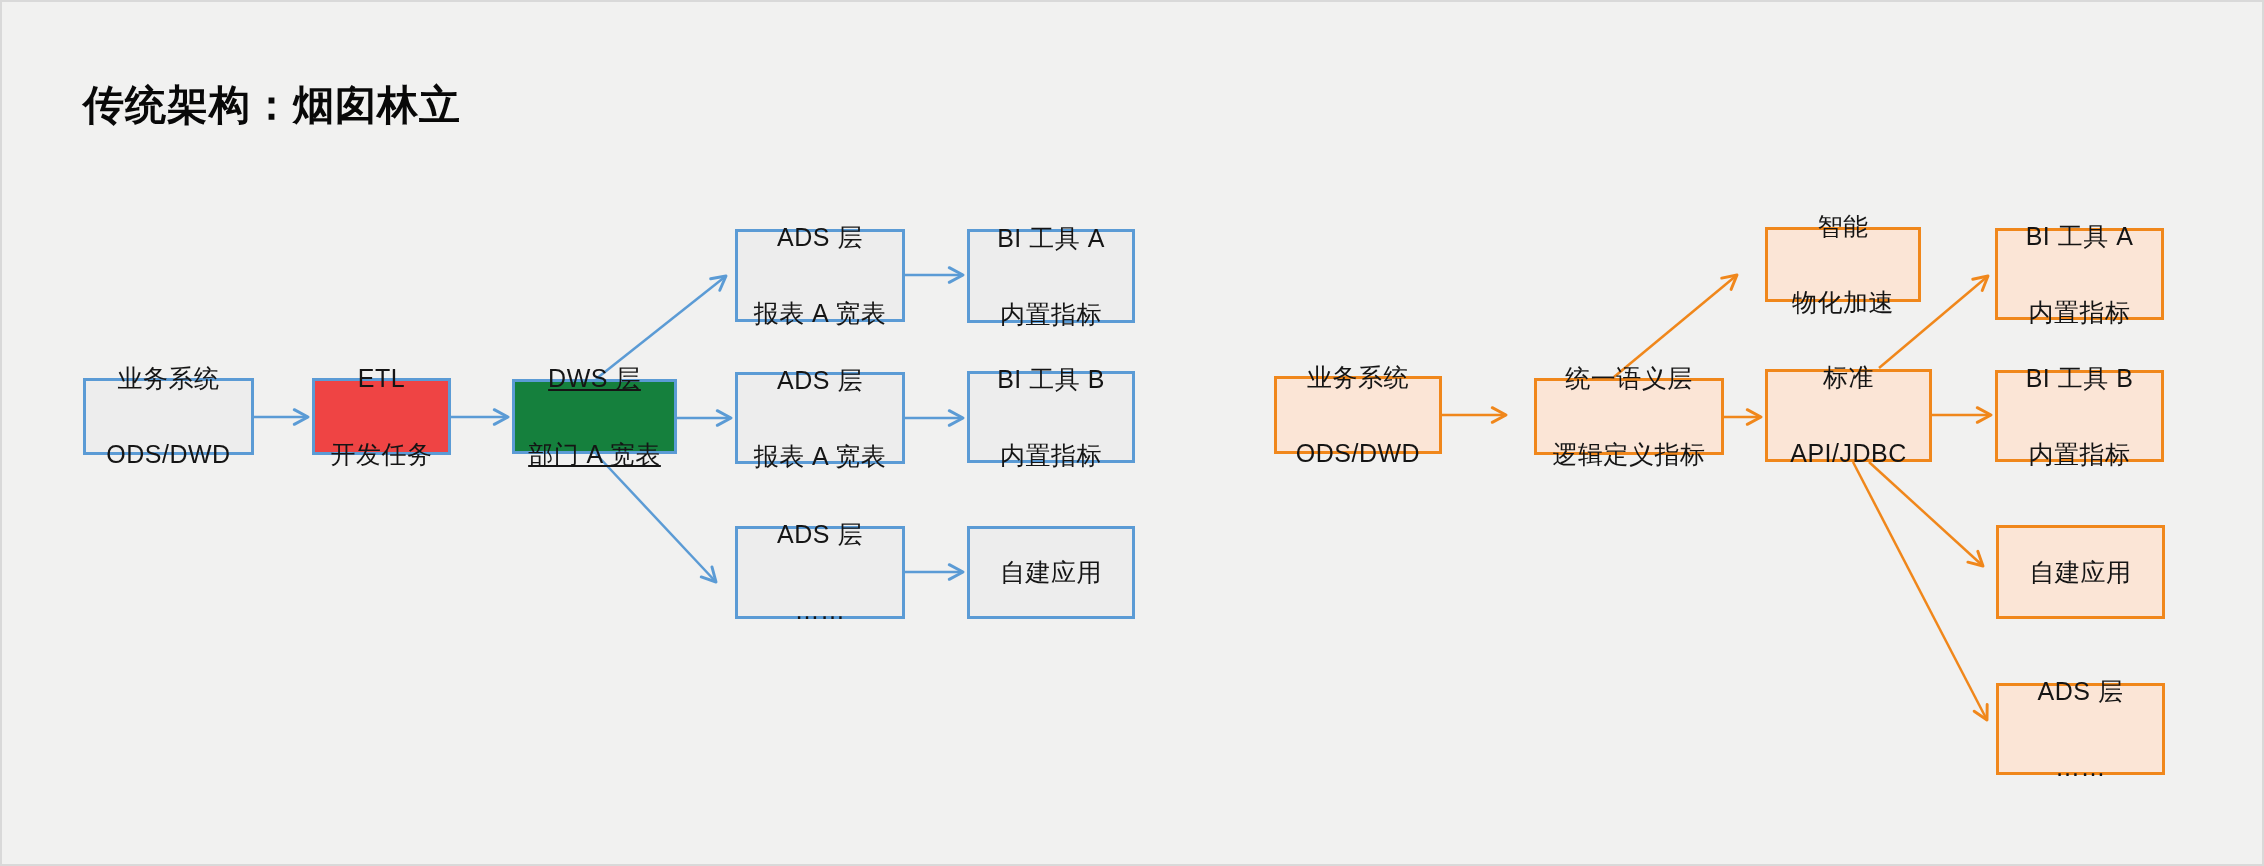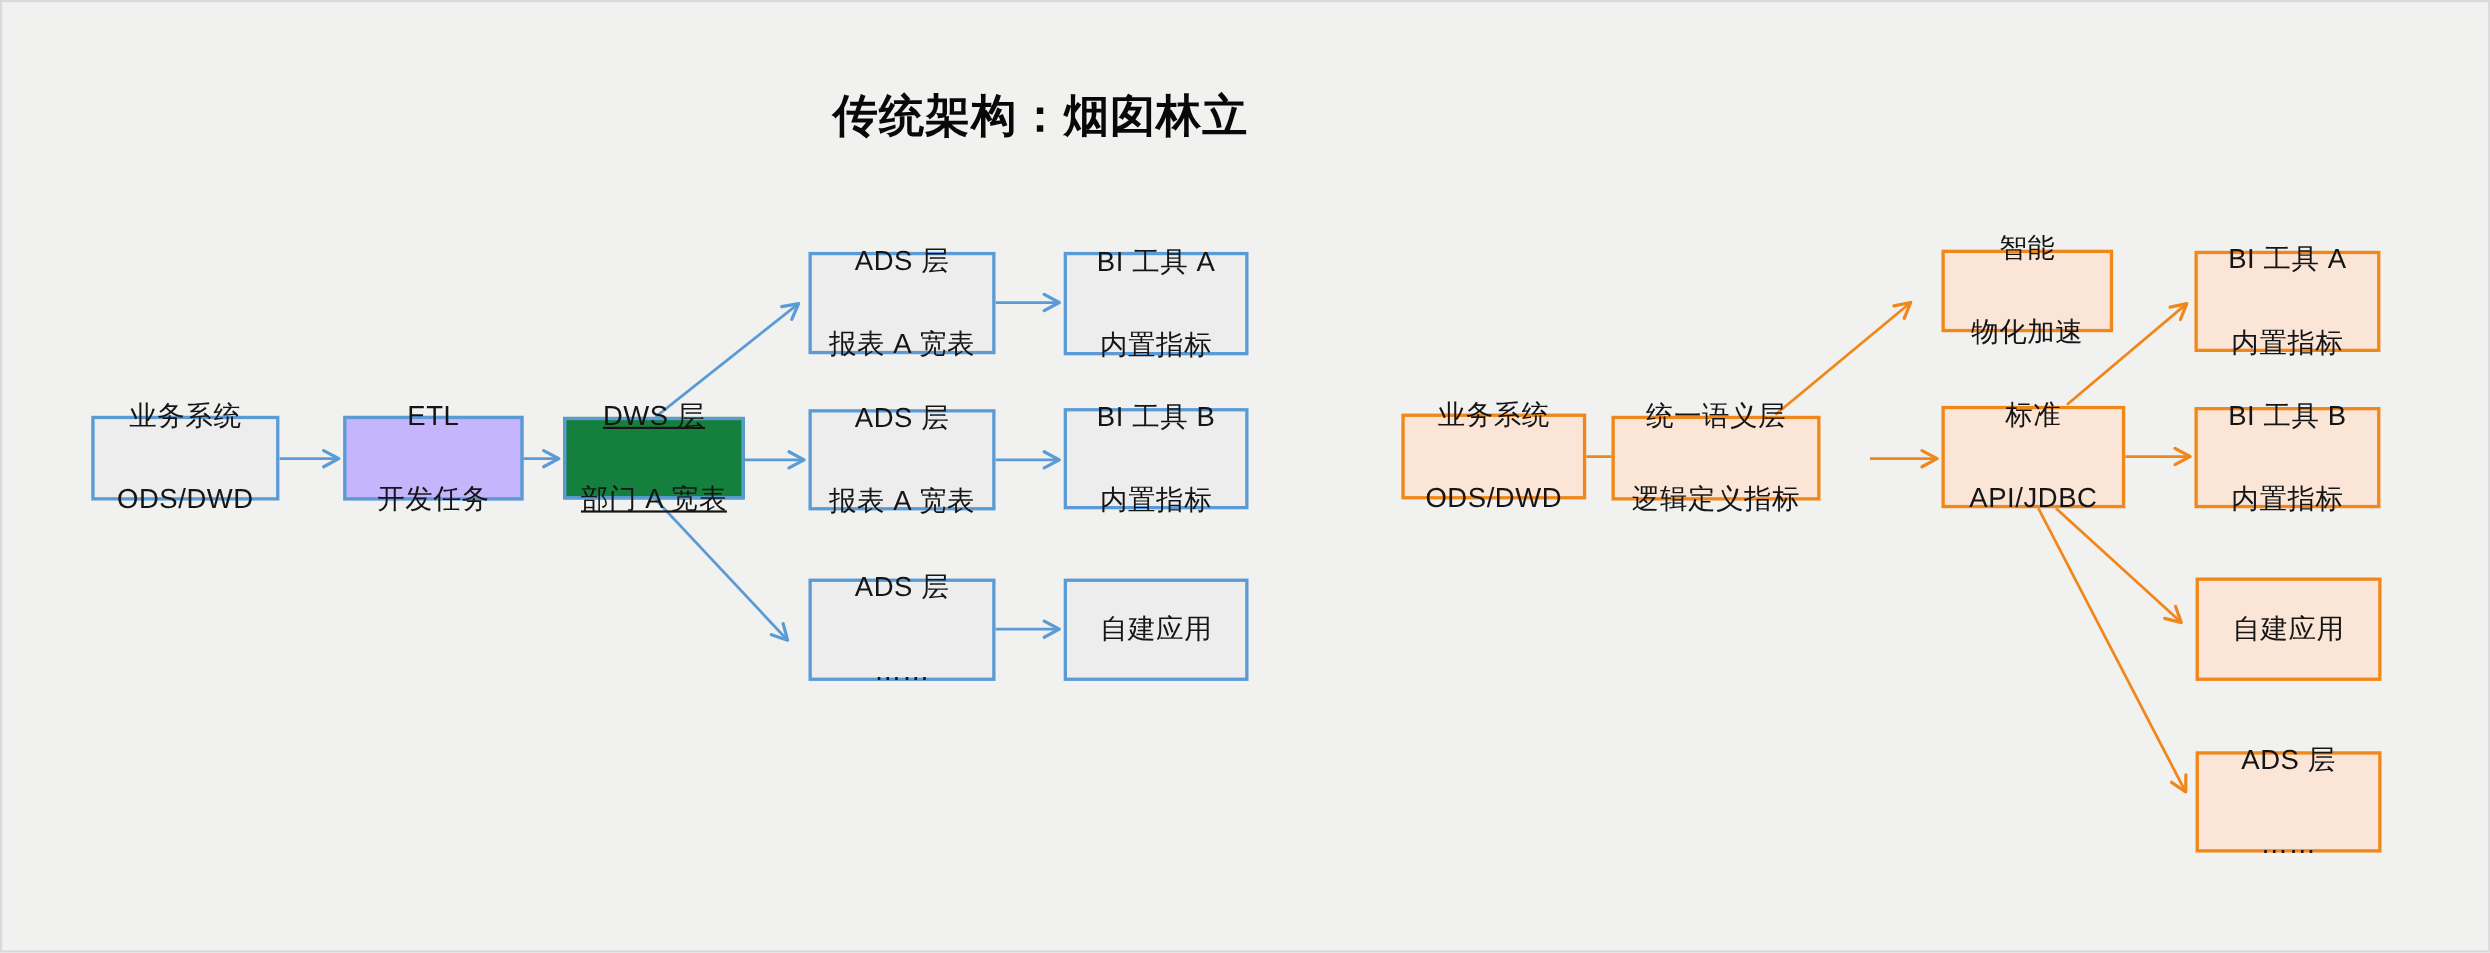--- a/index.html
+++ b/index.html
@@ -20,21 +20,21 @@
     left: 0;
     top: 0;
     pointer-events: none;
   }
   .diagram-title {
     position: absolute;
     font-size: 41px;
     font-weight: 700;
     letter-spacing: 1px;
     color: #080808;
-    text-align: right;
+    text-align: left;
     white-space: nowrap;
   }
   .node {
     position: absolute;
     box-sizing: border-box;
     border: 3px solid;
     display: flex;
     flex-direction: column;
     align-items: center;
     justify-content: center;
@@ -80,21 +80,21 @@
         <line x1="1930" y1="413" x2="1989" y2="413" stroke="#F0871B" stroke-width="2.5" marker-end="url(#arrowhead-right)"></line>
         <line x1="1867" y1="460" x2="1981" y2="564" stroke="#F0871B" stroke-width="2.5" marker-end="url(#arrowhead-right)"></line>
         <line x1="1851" y1="460" x2="1985" y2="718" stroke="#F0871B" stroke-width="2.5" marker-end="url(#arrowhead-right)"></line>
       </g>
   </svg>
   <div id="node-layer">
       <div class="node" style="left: 81px; top: 376px; width: 171px; height: 77px; border-color: rgb(91, 155, 213); background: rgb(237, 237, 237);">
         <div class="node-line">业务系统</div>
         <div class="node-line">ODS/DWD</div>
       </div>
-      <div class="node" style="left: 310px; top: 376px; width: 164px; height: 77px; border-color: rgb(91, 155, 213); background: #c4b5fd;">
+      <div class="node" style="left: 310px; top: 376px; width: 139px; height: 77px; border-color: rgb(91, 155, 213); background: #ef4444;">
         <div class="node-line">ETL</div>
         <div class="node-line">开发任务</div>
       </div>
       <div class="node" style="left: 510px; top: 377px; width: 165px; height: 75px; border-color: rgb(91, 155, 213); background: #15803d; text-decoration: underline;">
         <div class="node-line">DWS 层</div>
         <div class="node-line">部门 A 宽表</div>
       </div>
       <div class="node" style="left: 733px; top: 227px; width: 170px; height: 93px; border-color: rgb(91, 155, 213); background: rgb(237, 237, 237);">
         <div class="node-line">ADS 层</div>
         <div class="node-line">报表 A 宽表</div>
@@ -115,21 +115,21 @@
         <div class="node-line">BI 工具 B</div>
         <div class="node-line">内置指标</div>
       </div>
       <div class="node" style="left: 965px; top: 524px; width: 168px; height: 93px; border-color: rgb(91, 155, 213); background: rgb(237, 237, 237);">
         <div class="node-line">自建应用</div>
       </div>
       <div class="node" style="left: 1272px; top: 374px; width: 168px; height: 78px; border-color: rgb(240, 135, 27); background: rgb(251, 229, 214);">
         <div class="node-line">业务系统</div>
         <div class="node-line">ODS/DWD</div>
       </div>
-      <div class="node" style="left: 1463px; top: 376px; width: 190px; height: 77px; border-color: rgb(240, 135, 27); background: rgb(251, 229, 214);">
+      <div class="node" style="left: 1532px; top: 376px; width: 190px; height: 77px; border-color: rgb(240, 135, 27); background: rgb(251, 229, 214);">
         <div class="node-line">统一语义层</div>
         <div class="node-line">逻辑定义指标</div>
       </div>
       <div class="node" style="left: 1763px; top: 225px; width: 156px; height: 75px; border-color: rgb(240, 135, 27); background: rgb(251, 229, 214);">
         <div class="node-line">智能</div>
         <div class="node-line">物化加速</div>
       </div>
       <div class="node" style="left: 1763px; top: 367px; width: 167px; height: 93px; border-color: rgb(240, 135, 27); background: rgb(251, 229, 214);">
         <div class="node-line">标准</div>
         <div class="node-line">API/JDBC</div>

